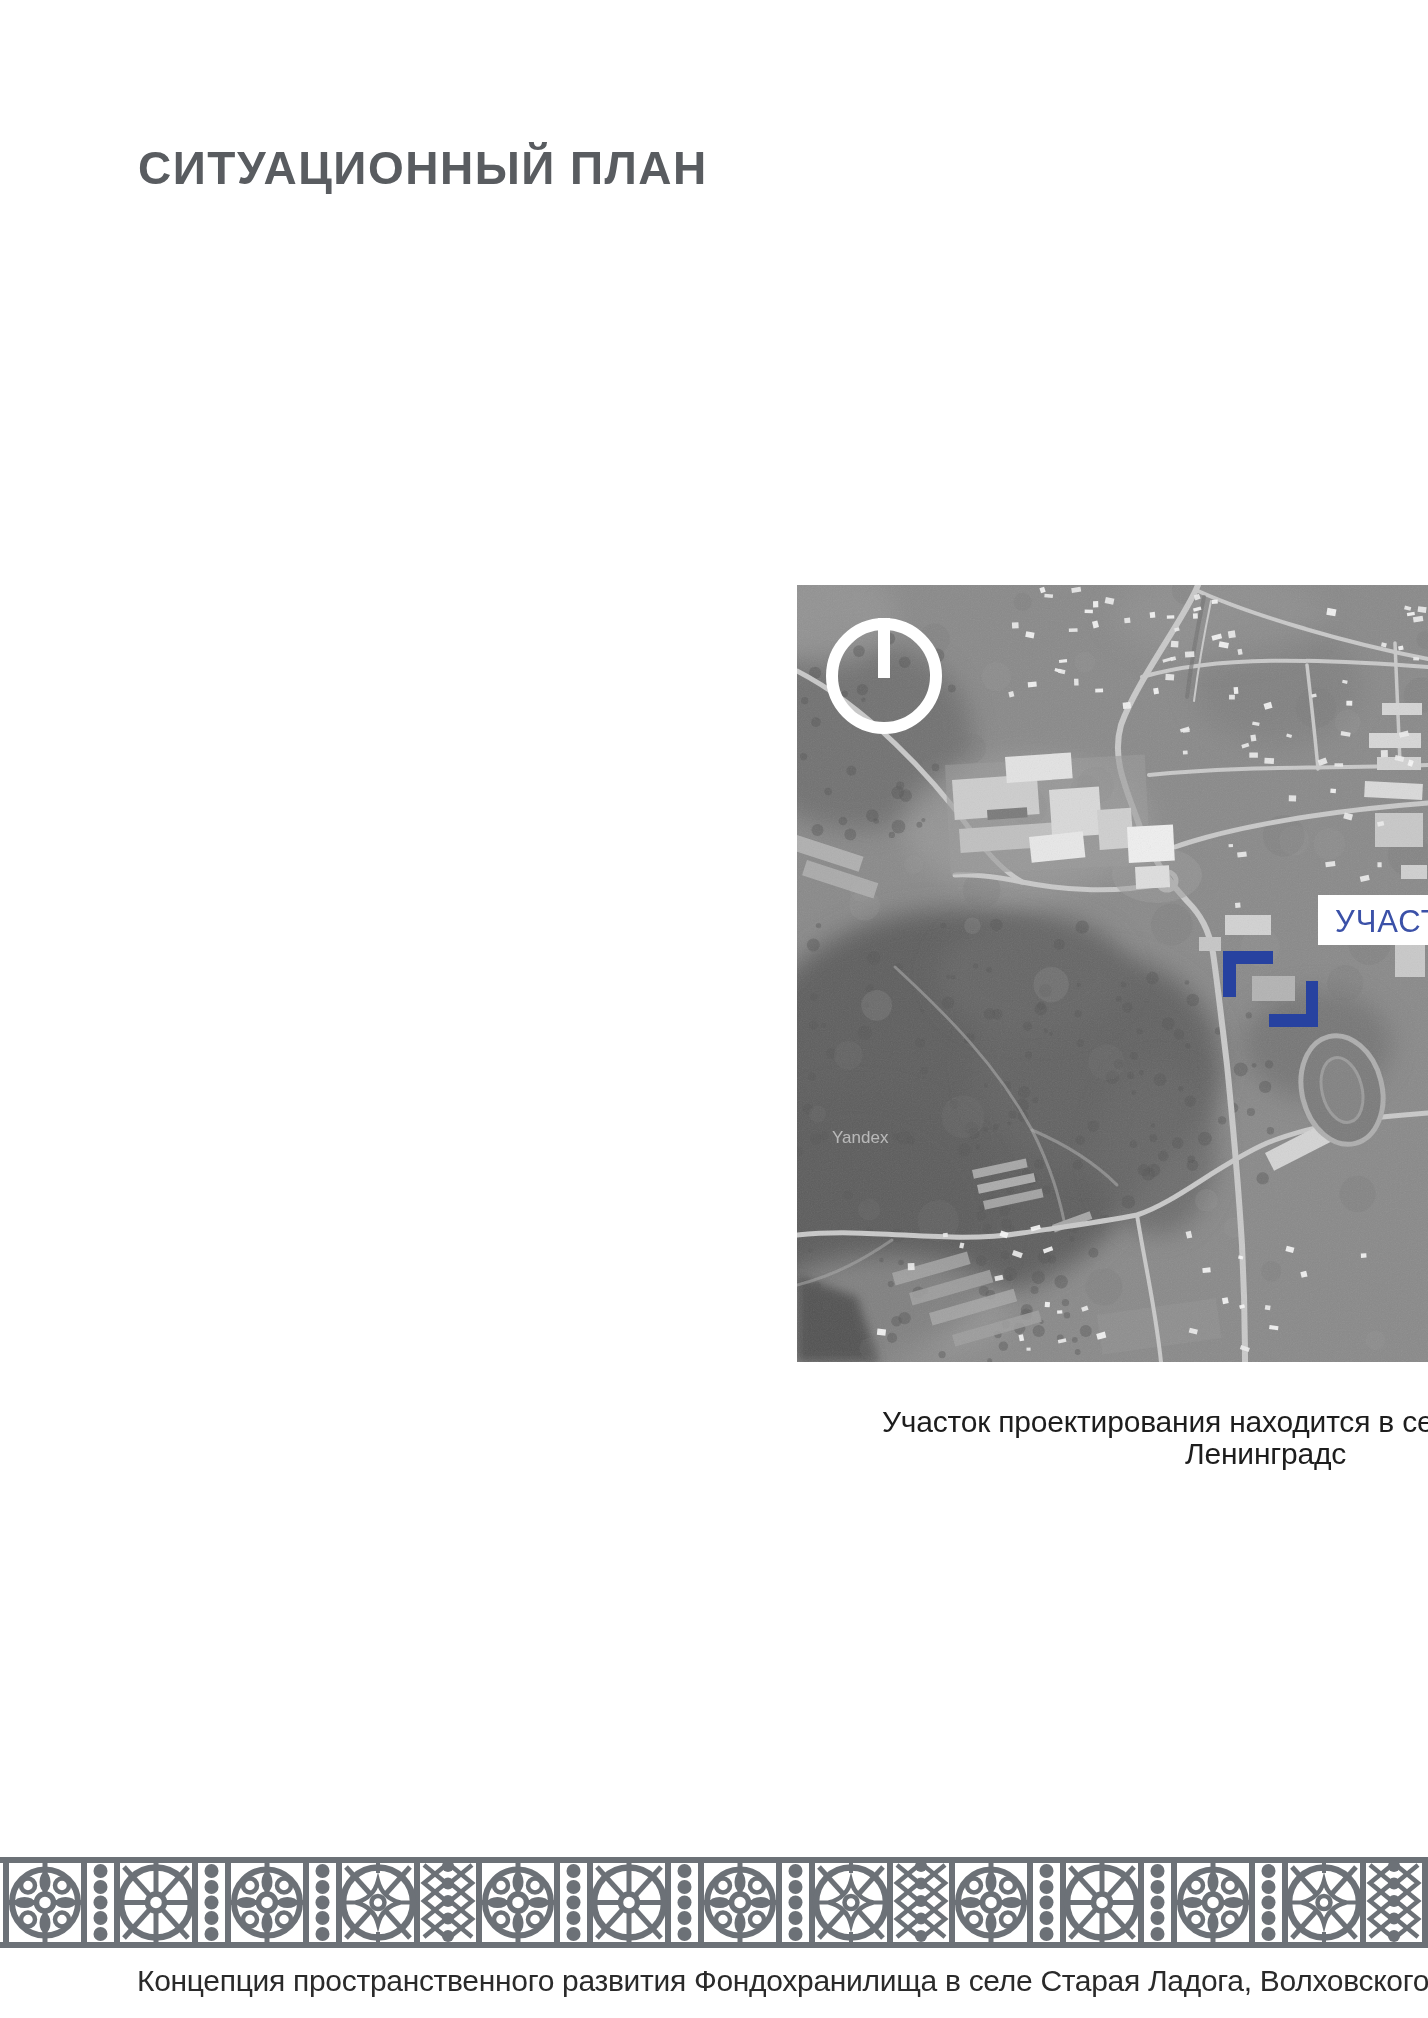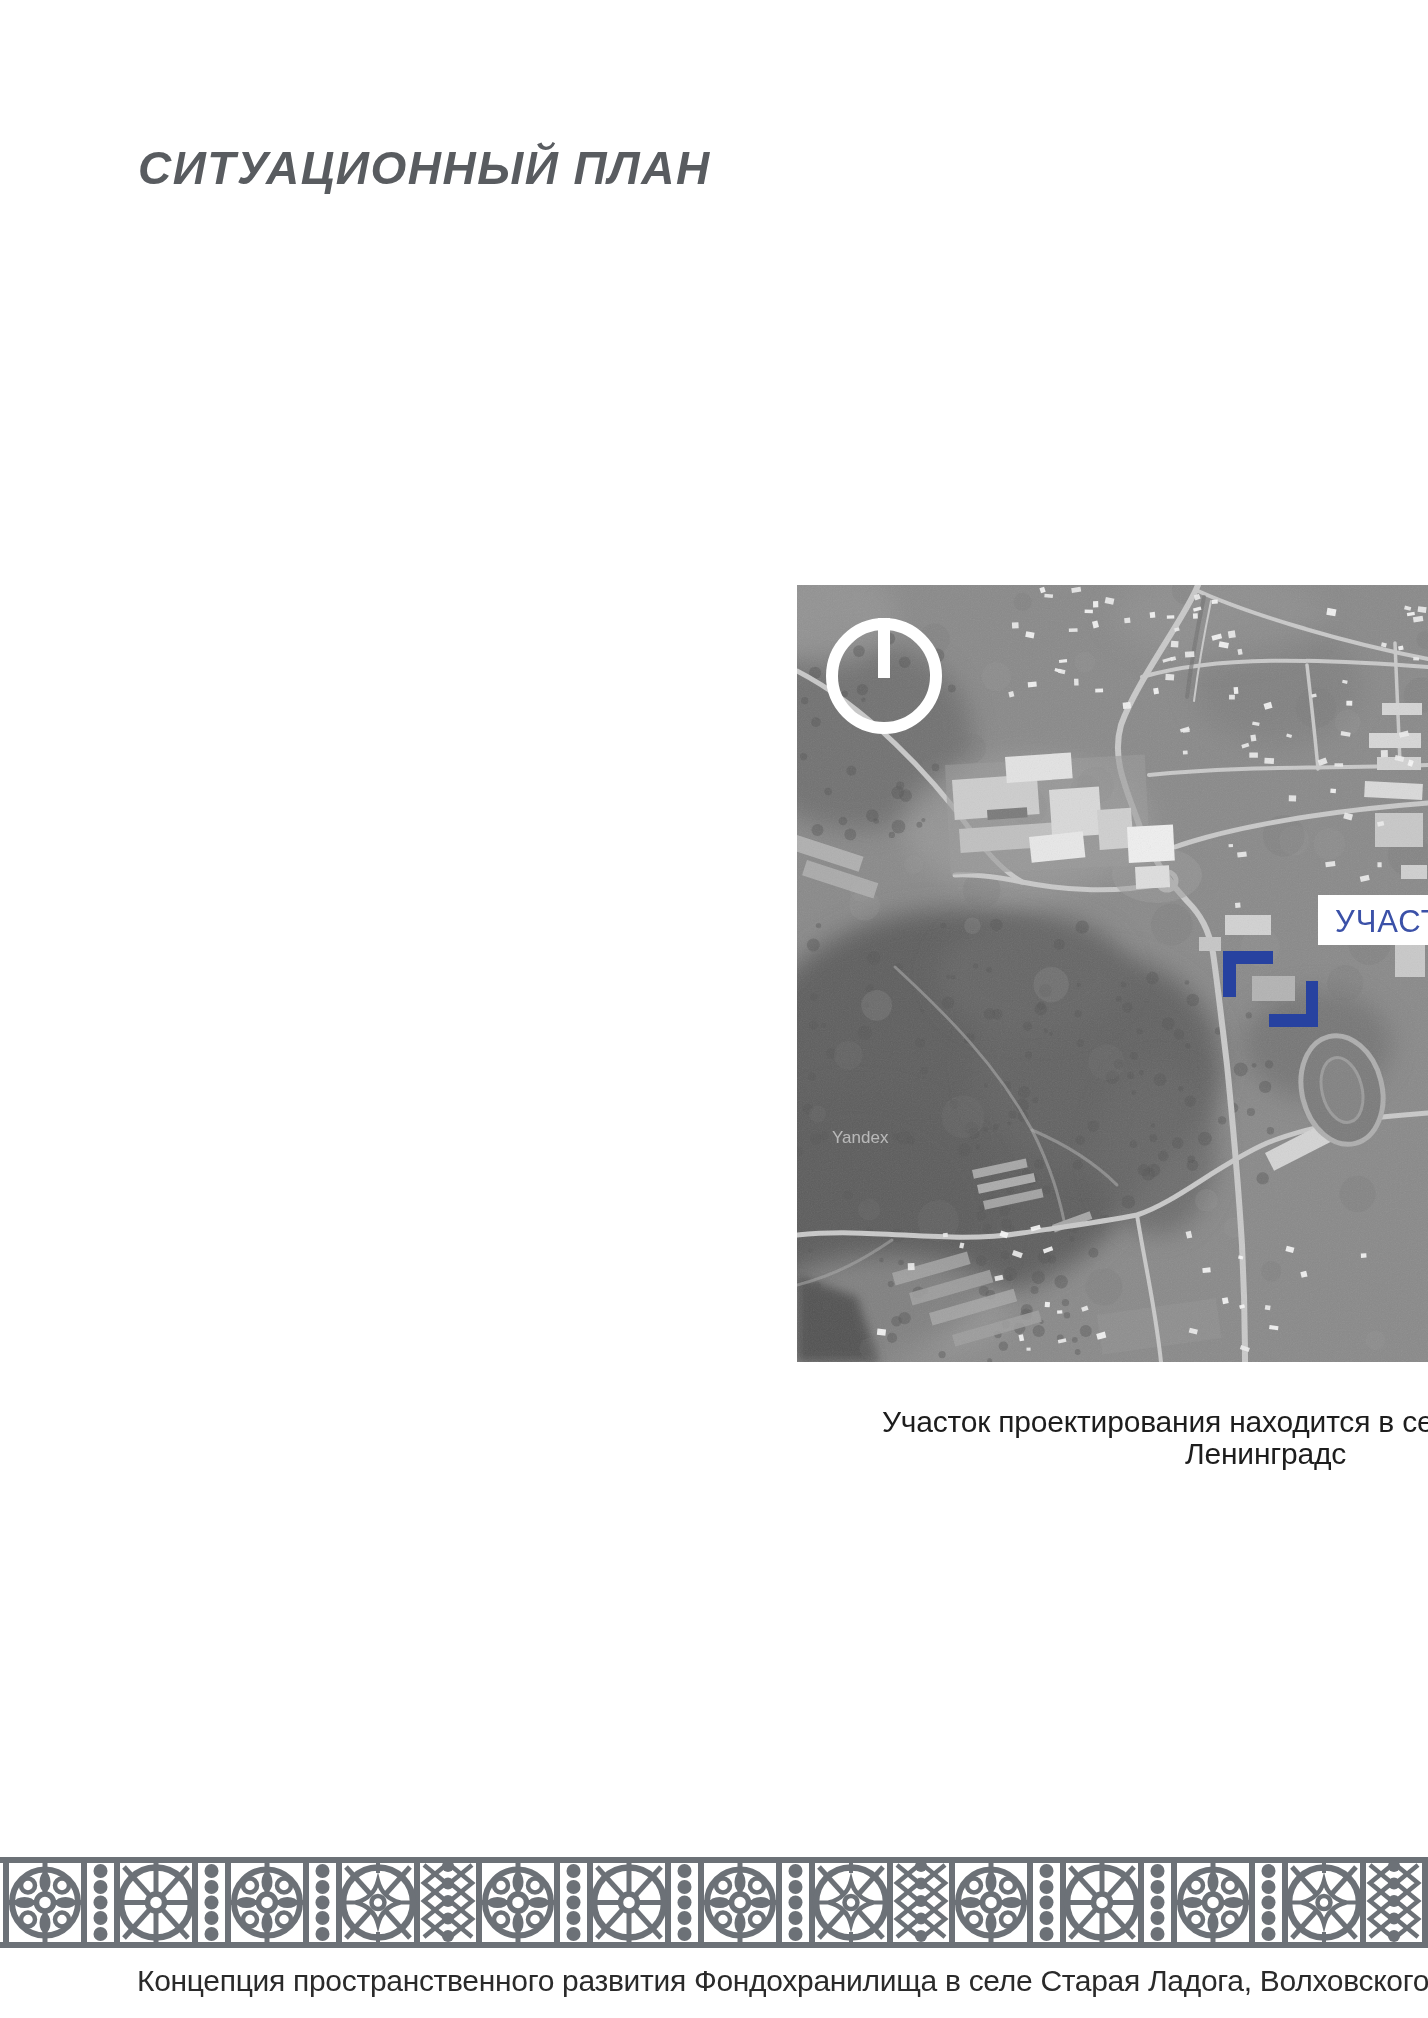--- a/index.html
+++ b/index.html
@@ -3,21 +3,21 @@
 <meta charset="utf-8">
 <style>
   html,body{margin:0;padding:0;}
   body{
     width:1428px;height:2018px;position:relative;overflow:hidden;
     background:#ffffff;font-family:"Liberation Sans",sans-serif;
   }
   .page-title{
     position:absolute;left:138px;top:141px;
     font-size:46px;font-weight:bold;letter-spacing:1.5px;
-    color:#595c60;white-space:nowrap;font-style:italic;
+    color:#595c60;white-space:nowrap;
   }
   .map-wrap{
     position:absolute;left:797px;top:585px;width:631px;height:777px;
   }
   .map-wrap svg{display:block;}
   .caption-line{
     position:absolute;font-size:30px;color:#1d1d1d;white-space:nowrap;
     letter-spacing:-0.2px;
   }
   .caption-1{left:882px;top:1405px;}

